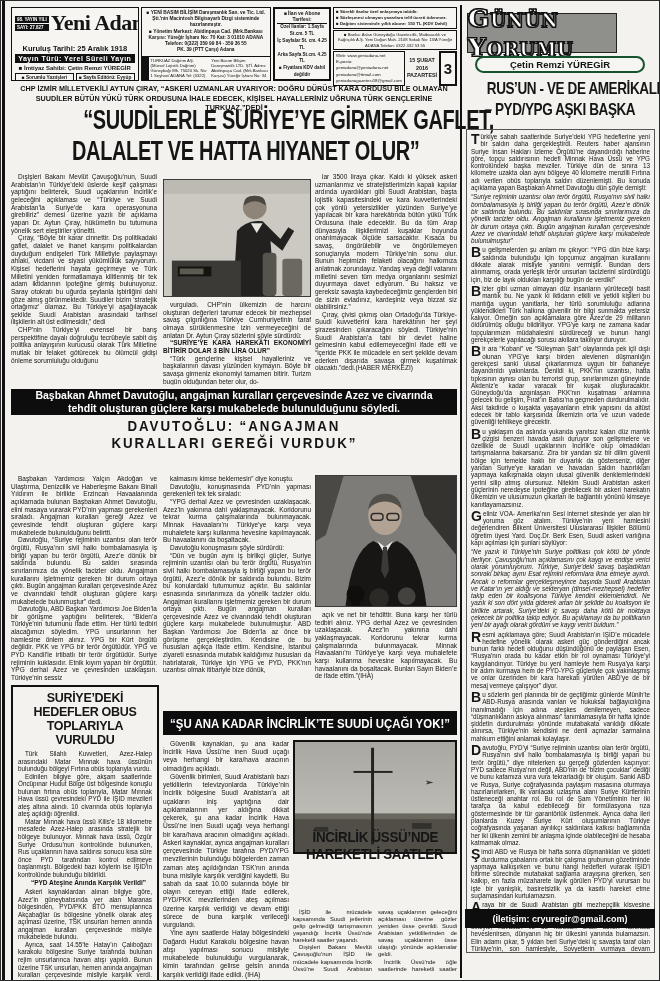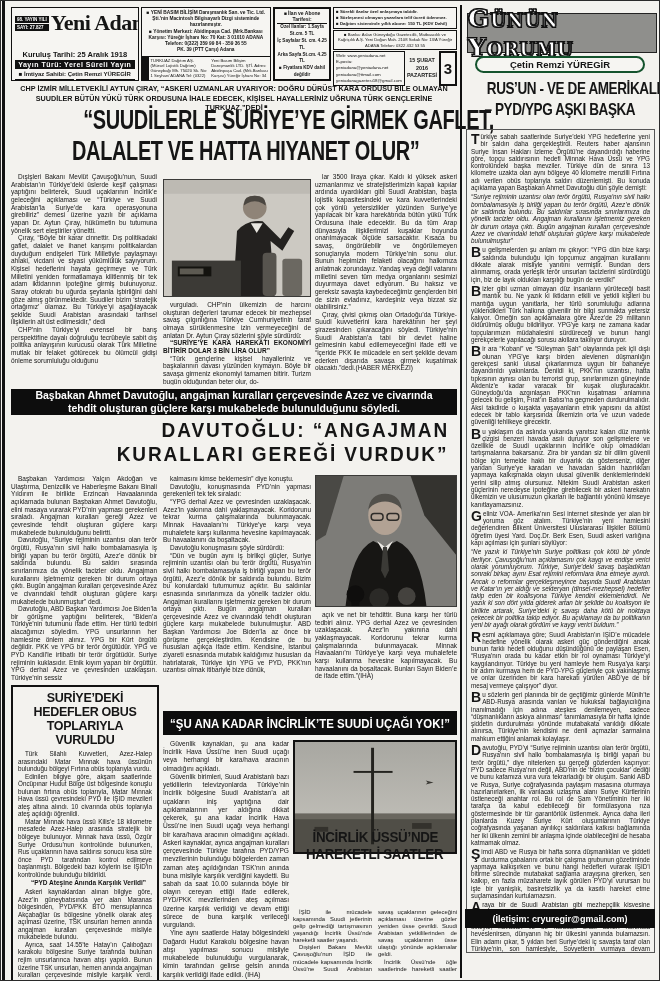--- a/index.html
+++ b/index.html
@@ -14,21 +14,21 @@
   .divider { position:absolute; left:459px; top:4px; width:2px; height:973px; background:#111; }
 
   
   .masthead { position:absolute; left:10px; top:6px; width:446px; height:74px; display:flex; gap:2px; }
   .mh-box { border:1px solid #111; background:#f6f5f2; overflow:hidden; }
   .mh1 { width:142px; padding:2px 3px; }
   .mh1-top { display:flex; align-items:center; gap:2px; }
   .badges { display:flex; flex-direction:column; gap:1px; }
   .badge { background:#111; color:#fff; font-size:4.5px; font-weight:700; padding:1px 2px; white-space:nowrap; }
   .logo { font-family:"Liberation Serif", serif; font-weight:700; font-size:22px; letter-spacing:-0.5px; white-space:nowrap; }
-  .founded { font-size:7.5px; font-weight:700; text-align:center; margin-top:14px; }
+  .founded { font-size:7.5px; font-weight:700; text-align:center; margin-top:8px; }
   .pubtype-bar { background:#111; color:#fff; font-size:7px; font-weight:700; text-align:center; padding:1px 0; margin-top:1px; letter-spacing:0.5px; }
   .owner { font-size:6px; font-weight:700; text-align:center; margin-top:2px; }
   .ed-row { display:flex; gap:2px; margin-top:2px; }
   .ed-cell { flex:1; border:1px solid #111; font-size:4.8px; font-weight:700; text-align:center; padding:1px; line-height:1.3; }
   .mh2 { width:146px; display:flex; flex-direction:column; }
   .mh2-top { border-bottom:1px solid #111; padding:2px; flex:1; }
   .mh2-top p { font-size:4.8px; line-height:1.3; text-align:center; font-weight:600; }
   .mh2-bottom { display:flex; height:26px; }
   .vstrip { width:7px; background:#111; }
   .mh2-dist, .mh2-print { flex:1; font-size:4.2px; line-height:1.25; padding:1px 2px; }
@@ -47,21 +47,21 @@
 
   
   .kicker { position:absolute; left:10px; top:83px; width:446px; font-size:7.2px; line-height:1.35; font-weight:800; text-align:center; }
   .headline1 { position:absolute; left:10px; top:104px; width:446px; height:64px; }
   .hl-line { text-align:center; white-space:nowrap; font-weight:800; }
   .headline1 .hl-line { font-size:27px; line-height:1.13; letter-spacing:-0.5px; }
   .squeeze { display:inline-block; transform:scaleX(0.74); transform-origin:center; }
   .banner { background:#0d0d0d; color:#fff; font-weight:700; display:flex; align-items:center; justify-content:center; text-align:center; }
   .banner1 { position:absolute; left:10px; top:388px; width:446px; height:26px; font-size:10.5px; line-height:1.2; padding:1px 24px; }
   .headline2 { position:absolute; left:10px; top:417px; width:446px; height:54px; }
-  .headline2 .hl-line { font-size:20px; line-height:1.2; letter-spacing:2px;text-align:right; }
+  .headline2 .hl-line { font-size:14px; line-height:1.2; letter-spacing:2px; }
   .headline2 .squeeze { transform:scaleX(0.95); }
   .banner2 { position:absolute; left:162px; top:710px; width:294px; height:24px; font-size:13px; white-space:nowrap; }
   .banner2 .squeeze { transform:scaleX(0.88); }
 
   
   .btxt { font-size:6.5px; line-height:1.18; text-align:justify; overflow:hidden; position:absolute; }
   .btxt p { text-indent:7px; }
   .subhead { font-weight:800; text-indent:7px; }
   .a1c1 { left:10px; top:172px; width:146px; height:212px; }
   .a1c2 { left:162px; top:300px; width:148px; height:84px; }
@@ -85,21 +85,21 @@
   .s-sub { font-weight:800; text-align:center; font-size:6.5px; margin:1px 0; }
 
   .quoteart { left:162px; top:739px; width:126px; height:239px; font-size:6.6px; line-height:1.25; }
   .incheadline { position:absolute; left:292px; top:828px; width:164px; height:50px; }
   .incheadline .hl-line { font-size:14.5px; line-height:1.15; letter-spacing:-0.3px; }
   .incheadline .squeeze { transform:scaleX(0.92); }
   .inccols { position:absolute; left:292px; top:908px; width:164px; height:70px; column-count:2; column-gap:6px; font-size:5.9px; line-height:1.2; text-align:justify; overflow:hidden; }
   .inccols p { text-indent:6px; }
 
   
-  .gyheader { position:absolute; left:466px; top:12px; width:190px; height:40px; background:#8f8f8c; border:1px solid #222;
+  .gyheader { position:absolute; left:466px; top:12px; width:150px; height:40px; background:#8f8f8c; border:1px solid #222;
     display:flex; align-items:center; justify-content:center;
     font-family:"DejaVu Serif", serif; font-variant:small-caps; font-weight:700; font-size:25px; color:#fff; letter-spacing:1px;
     -webkit-text-stroke:1px #111; text-shadow:1px 1px 0 #111, -1px -1px 0 #111, 1px -1px 0 #111, -1px 1px 0 #111; }
   .gybyline { position:absolute; left:474px; top:55px; width:170px; height:17px; border:2px solid #14532d; border-radius:9px;
     background:#f6f5f2; font-size:9.5px; font-weight:800; display:flex; align-items:center; justify-content:center; }
   .edheadline { position:absolute; left:464px; top:77px; width:190px; height:48px; }
   .edheadline .hl-line { font-size:16.5px; line-height:1.25; font-weight:900; letter-spacing:-0.5px; }
   .edheadline .squeeze { transform:scaleX(0.82); }
   .edbody { position:absolute; left:465px; top:128px; width:189px; height:824px; border:1px solid #555; padding:3px 4px;
     font-size:6.3px; line-height:1.16; text-align:justify; overflow:hidden; }

